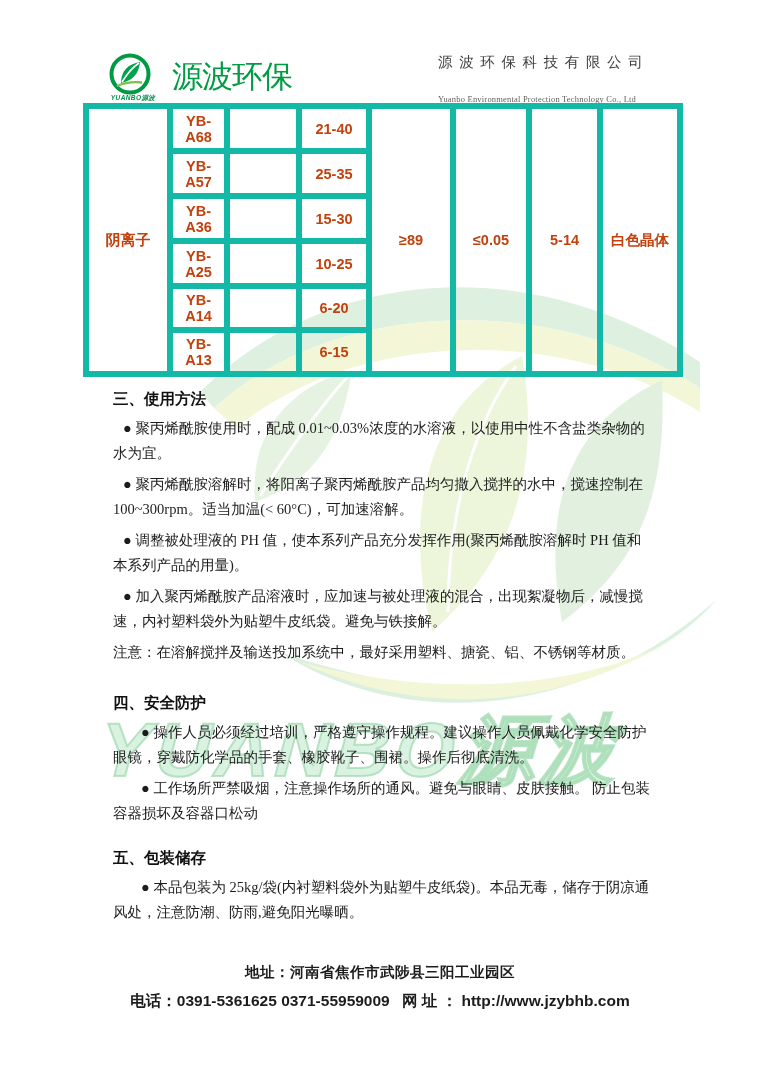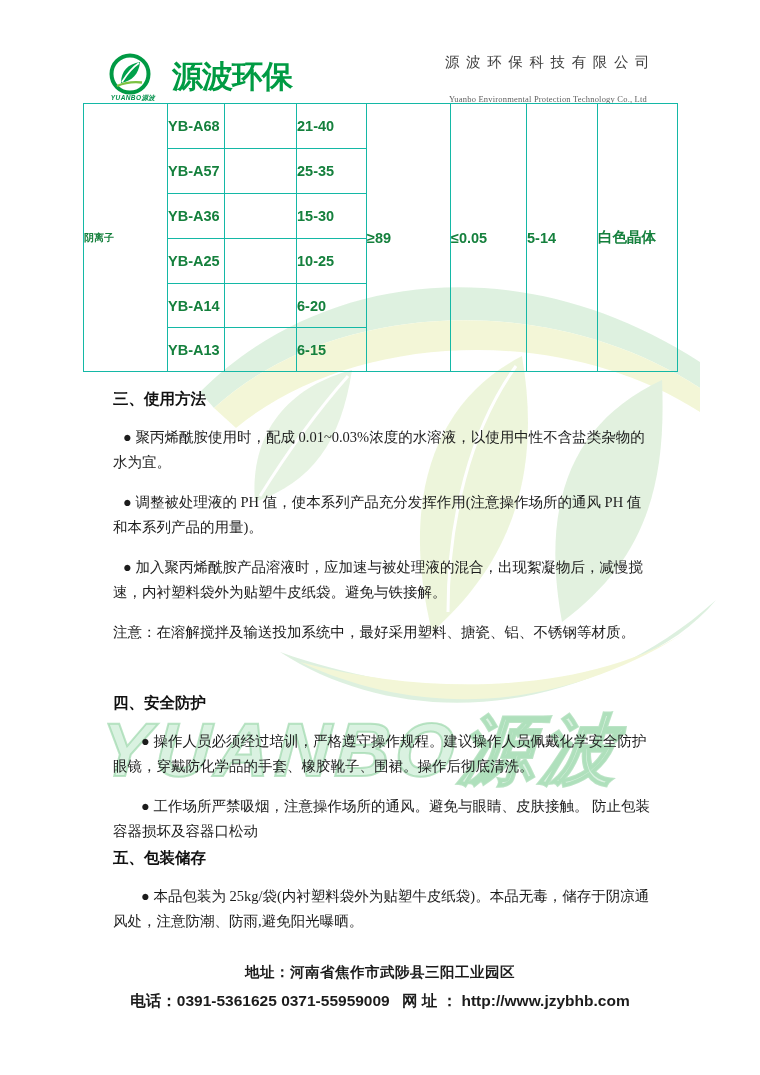--- a/index.html
+++ b/index.html
@@ -28,45 +28,45 @@
   
   .logo-mark { position:absolute; left:108px; top:52px; width:44px; height:44px; }
   .logo-sub {
     position:absolute; left:103px; top:94px; width:60px;
     font-family:"Liberation Sans",sans-serif; font-style:italic; font-weight:bold;
     font-size:6.5px; color:#00904a; letter-spacing:0.4px; text-align:center; white-space:nowrap;
   }
   .brand-cn {
     position:absolute; left:172px; top:56px;
     font-family:"Liberation Sans","DejaVu Sans",sans-serif;
-    font-weight:700; font-size:31px; letter-spacing:-1px; color:#009b43; white-space:nowrap;
-  }
-  .company-block { position:absolute; left:438px; top:53px; width:220px; text-align:center; }
+    font-weight:400; font-size:31px; letter-spacing:-1px; color:#009b43; white-space:nowrap;
+  }
+  .company-block { position:absolute; left:438px; top:53px; width:220px; }
   .company-cn { font-size:14.5px; color:#3d3d3d; letter-spacing:1.5px; white-space:nowrap; font-weight:500; }
   .company-en { font-size:8.5px; color:#5f5f5f; margin-top:22px; white-space:nowrap; letter-spacing:0.2px; }
   
   .spec-table {
     position:absolute; left:83px; top:103px;
     border-collapse:collapse; table-layout:fixed; width:594px; height:268px;
     background:transparent;
   }
   .spec-table td {
-    border:1px solid #14b8a6;
-    font-family:"Liberation Sans","DejaVu Sans",sans-serif;
-    font-weight:bold; font-size:14.5px; color:#15803d;
-    text-align:left; vertical-align:middle; padding:0;
-  }
-  .spec-table td.cat { font-size:10px; }
+    border:6px solid #14b8a6;
+    font-family:"Liberation Sans","DejaVu Sans",sans-serif;
+    font-weight:bold; font-size:14.5px; color:#c2410c;
+    text-align:center; vertical-align:middle; padding:0;
+  }
+  .spec-table td.cat { font-size:15px; }
   
   .sec { position:absolute; left:113px; width:540px; }
   .sec-title {
     font-family:"Liberation Sans","DejaVu Sans",sans-serif;
     font-weight:bold; font-size:15.5px; color:#111;
   }
-  .sec p { font-size:14.5px; line-height:25px; color:#1c1c1c; margin-top:15px; }
+  .sec p { font-size:14.5px; line-height:25px; color:#1c1c1c; margin-top:6px; }
   .sec p.indent-sm { text-indent:10px; }
   .sec p.indent-lg { text-indent:28px; }
   .sec p.note { text-indent:0; }
   
   .footer {
     position:absolute; left:0; top:963px; width:760px; text-align:center;
     font-family:"Liberation Sans","DejaVu Sans",sans-serif;
     font-weight:bold; color:#1c1c1c;
   }
   .footer-address { font-size:14.5px; letter-spacing:0.5px; }
@@ -162,21 +162,22 @@
       <td>YB-A13</td>
       <td></td>
       <td>6-15</td>
     </tr>
   </tbody>
     </table>
 
   <div class="sec" style="top:389px">
     <div class="sec-title">三、使用方法</div>
     <p class="indent-sm">● 聚丙烯酰胺使用时，配成 0.01~0.03%浓度的水溶液，以使用中性不含盐类杂物的水为宜。</p>
-    <p class="indent-sm">● 调整被处理液的 PH 值，使本系列产品充分发挥作用(注意操作场所的通风 PH 值和本系列产品的用量)。</p>
+    <p class="indent-sm">● 聚丙烯酰胺溶解时，将阳离子聚丙烯酰胺产品均匀撒入搅拌的水中，搅速控制在 100~300rpm。适当加温(&lt; 60°C)，可加速溶解。</p>
+    <p class="indent-sm">● 调整被处理液的 PH 值，使本系列产品充分发挥作用(聚丙烯酰胺溶解时 PH 值和本系列产品的用量)。</p>
     <p class="indent-sm">● 加入聚丙烯酰胺产品溶液时，应加速与被处理液的混合，出现絮凝物后，减慢搅速，内衬塑料袋外为贴塑牛皮纸袋。避免与铁接解。</p>
     <p class="note">注意：在溶解搅拌及输送投加系统中，最好采用塑料、搪瓷、铝、不锈钢等材质。</p>
   </div>
 
   <div class="sec" style="top:693px">
     <div class="sec-title">四、安全防护</div>
     <p class="indent-lg">● 操作人员必须经过培训，严格遵守操作规程。建议操作人员佩戴化学安全防护眼镜，穿戴防化学品的手套、橡胶靴子、围裙。操作后彻底清洗。</p>
     <p class="indent-lg">● 工作场所严禁吸烟，注意操作场所的通风。避免与眼睛、皮肤接触。 防止包装容器损坏及容器口松动</p>
   </div>
 

